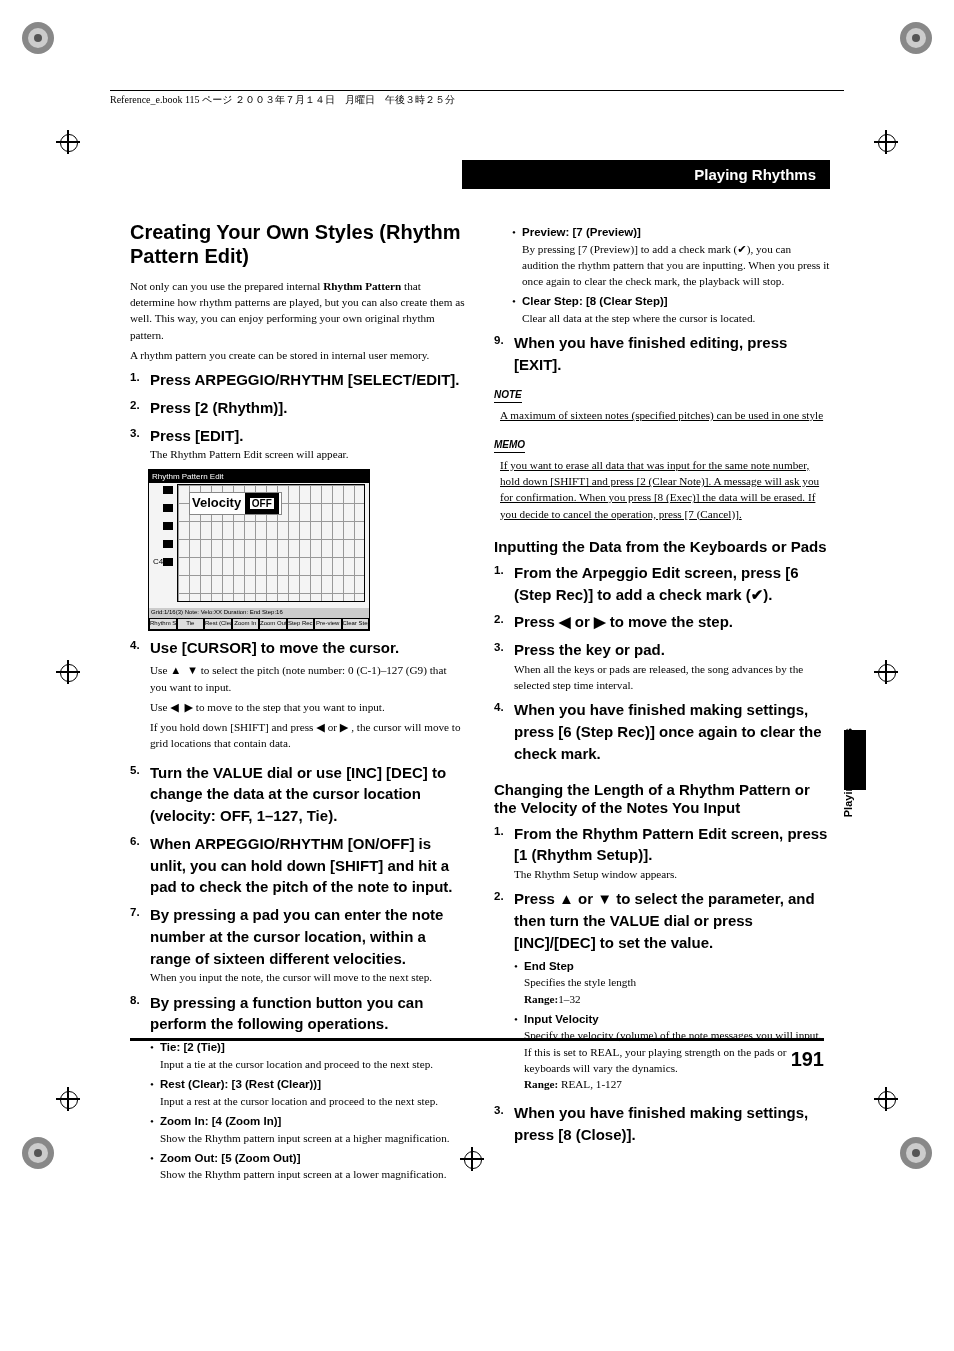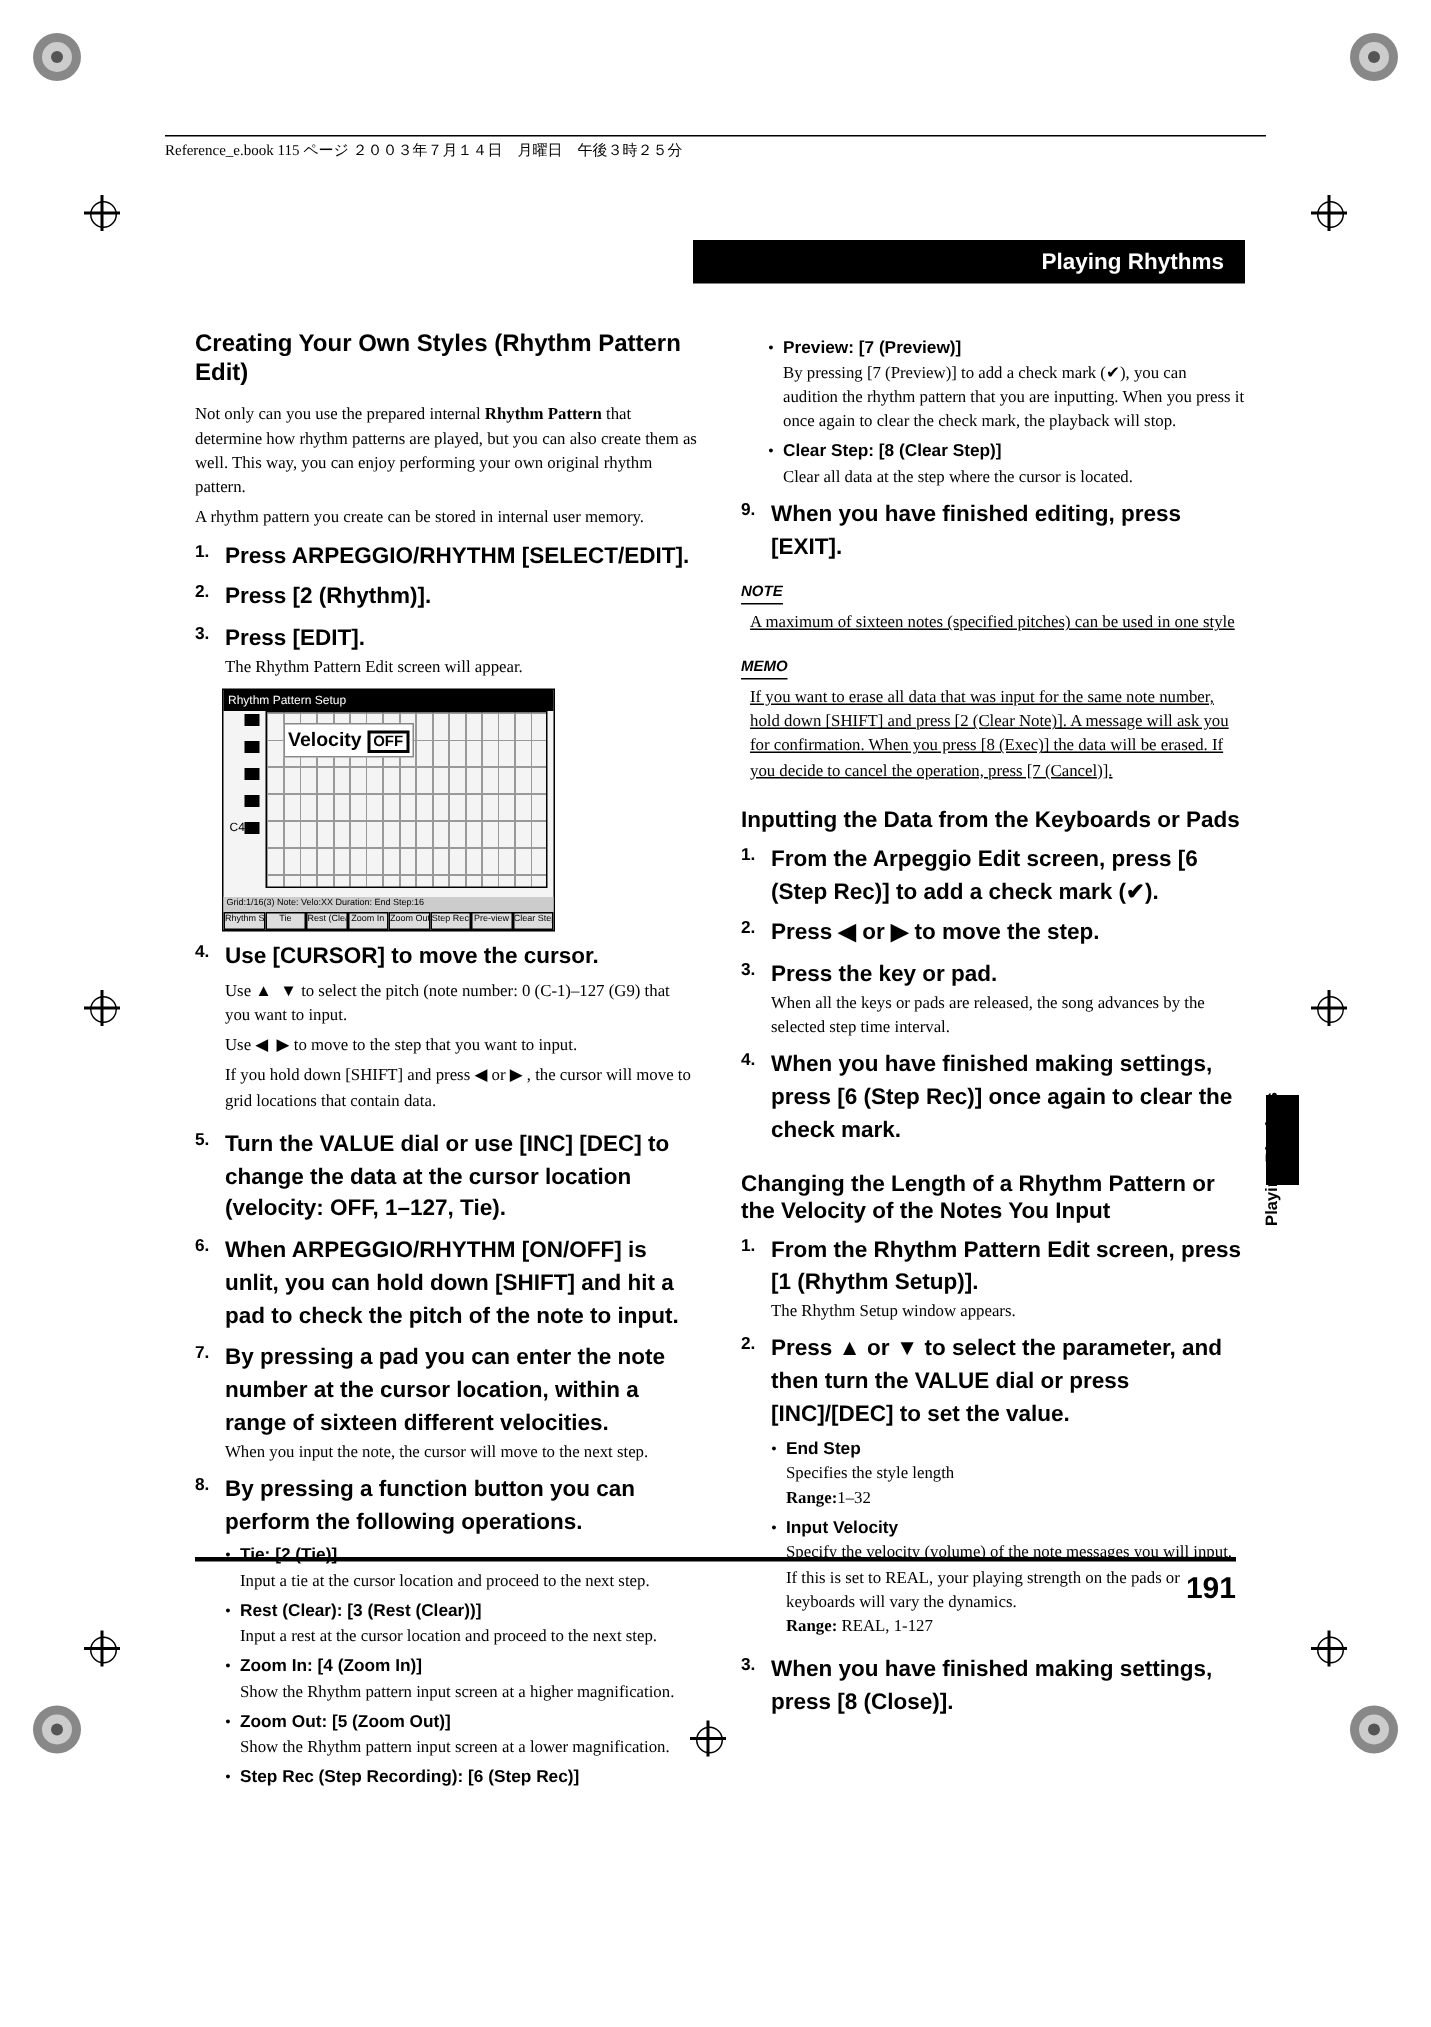--- a/index.html
+++ b/index.html
@@ -65,21 +65,21 @@
   .cols {
     display:flex;
     gap: 28px;
     margin-top: 60px;
     font-size: 11.2px;
     line-height: 1.45;
   }
   .col { flex:1; min-width:0; }
   h1.article-title {
     font-family: Arial, Helvetica, sans-serif;
-    font-size: 16px;
+    font-size: 20px;
     font-weight: bold;
     margin: 0 0 10px 0;
     line-height: 1.2;
   }
   h2.sub {
     font-family: Arial, Helvetica, sans-serif;
     font-size: 15px;
     font-weight: bold;
     margin: 16px 0 6px 0;
     line-height:1.2;
@@ -286,31 +286,31 @@
           <li>
               <span class="num">3.</span>
               <span class="body">
             <span class="step-head">Press [EDIT].</span>
             <span>The Rhythm Pattern Edit screen will appear.</span>
           </span>
             </li>
         </ol>
 
         <div class="screenshot">
-          <div class="titlebar">Rhythm Pattern Setup</div>
+          <div class="titlebar">Rhythm Pattern Edit</div>
           <div class="black-keys">
               <div></div>
               <div></div>
               <div></div>
               <div></div>
               <div></div>
             </div>
           <div class="grid"></div>
           <div class="velocity-label">
-            <span>Velocity</span> <span style="border:2px solid #000000;padding:0 2px;font-size:10px">OFF</span>
+            <span>Velocity</span> <span style="border:5px solid #000000;padding:0 2px;font-size:10px">OFF</span>
           </div>
           <div class="c4">C4</div>
           <div class="row-info">Grid:1/16(3)   Note:  Velo:XX  Duration:    End Step:16</div>
           <div class="bottom-tabs">
             <div>Rhythm Setup</div>
             <div>Tie</div>
             <div>Rest (Clear)</div>
             <div>Zoom In</div>
             <div>Zoom Out</div>
             <div>Step Rec</div>

